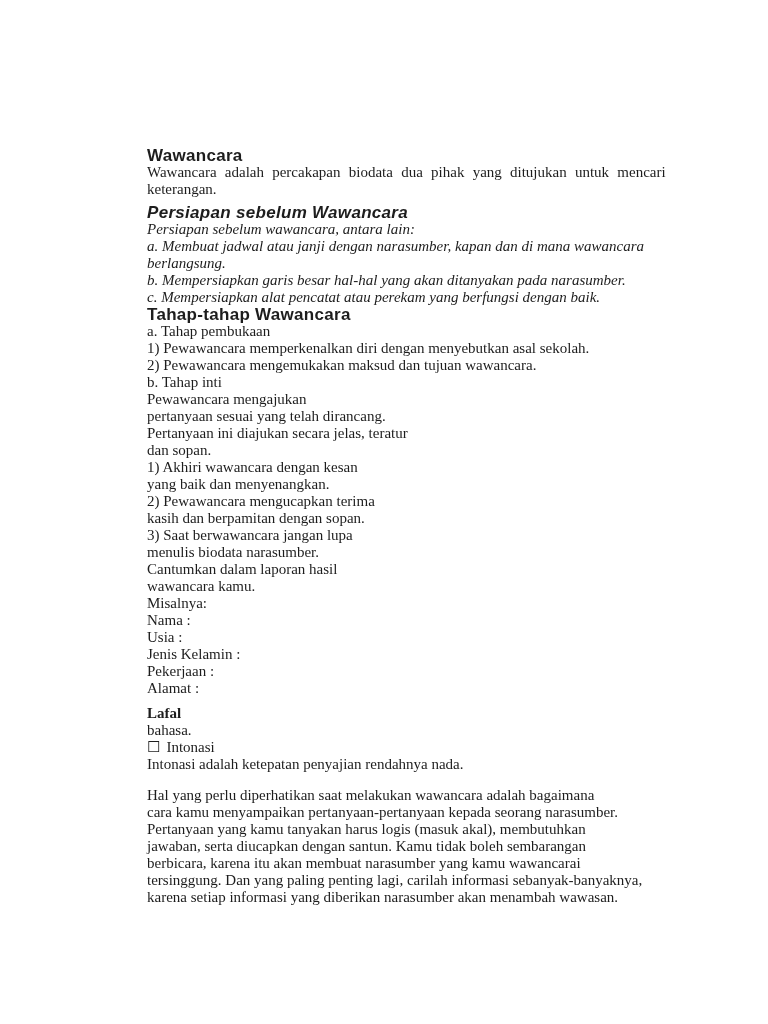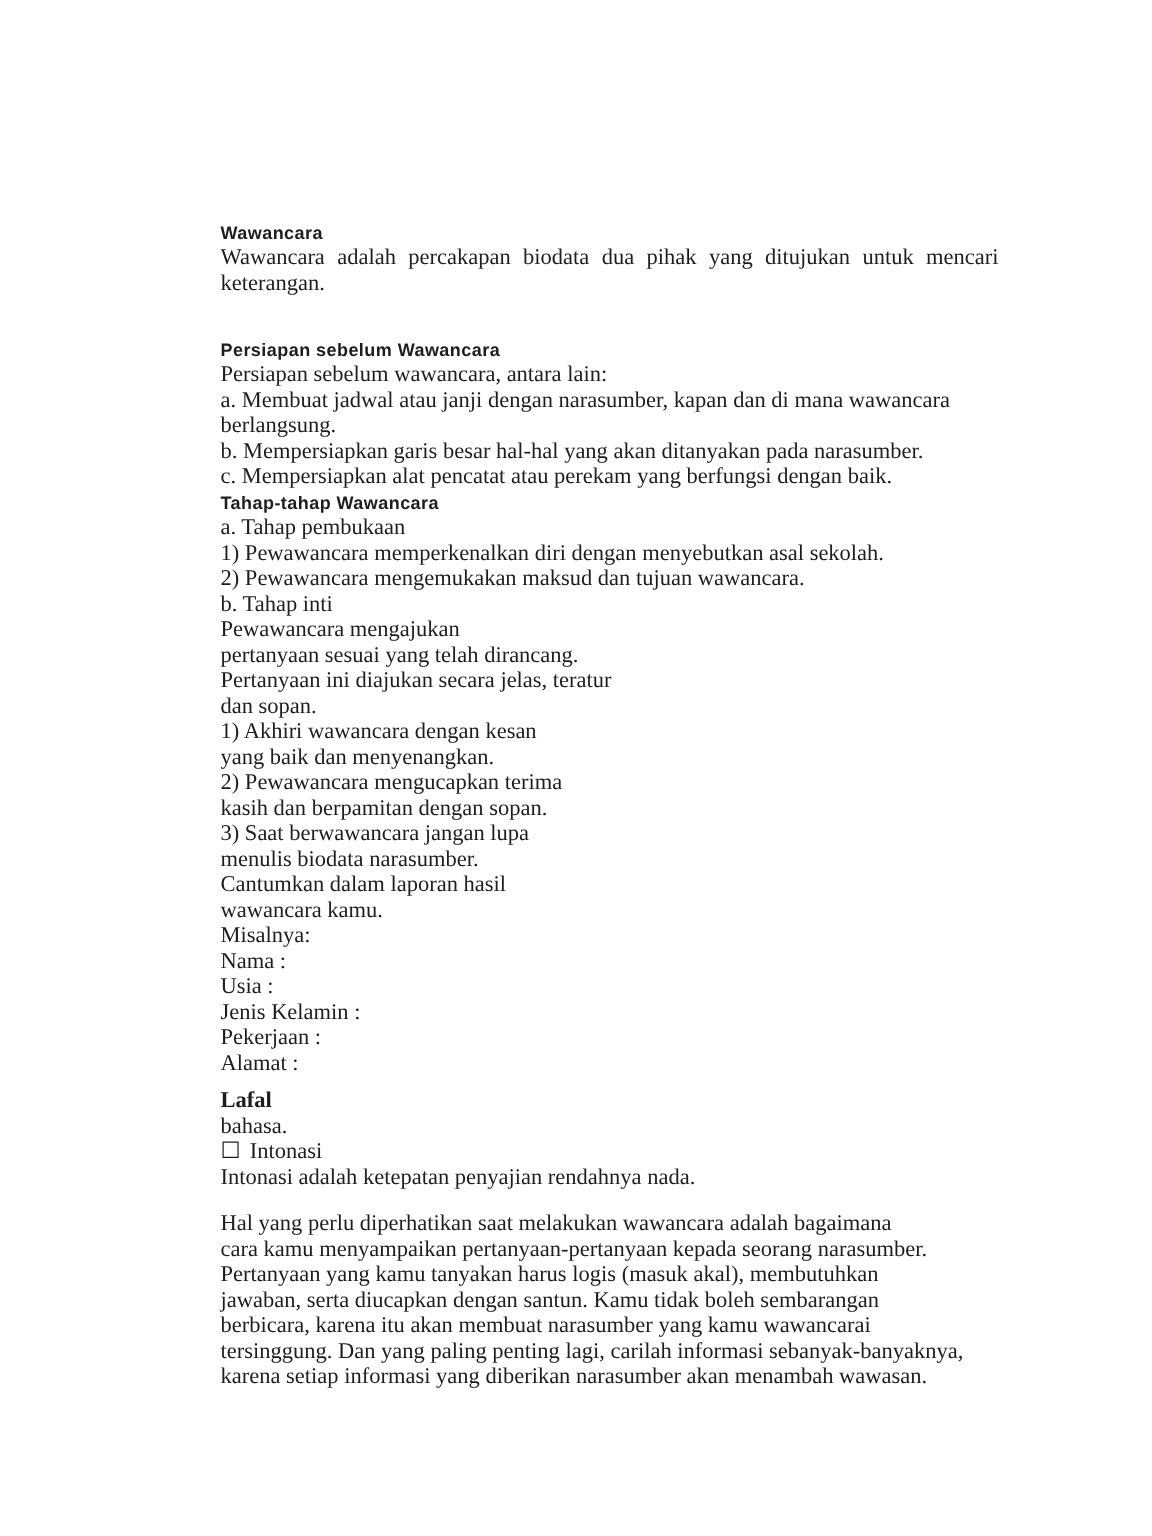--- a/index.html
+++ b/index.html
@@ -11,34 +11,34 @@
     overflow: hidden;
     position: relative;
   }
   .page { position: absolute; inset: 0; background: #ffffff; }
   .content {
     position: absolute;
     left: 147px; top: 147px;
     width: 513px;
   }
   .sec { margin: 0; padding: 0; }
-  .gap16 { margin-top: 27px; }
+  .gap16 { margin-top: 6px; font-style: italic; }
   .gap8  { margin-top: 8px; }
   .gap14 { margin-top: 14px; }
   .line {
     height: 17px;
     line-height: 17px;
     font-size: 15px;
     white-space: pre;
   }
   .stretch { word-spacing: 4.5px; }
   .h-sans {
     font-family: "Liberation Sans", sans-serif;
     font-weight: 700;
-    font-size: 12px;
+    font-size: 17px;
     letter-spacing: 0.3px;
   }
   .h-serif { font-weight: 700; }
   .i { }
   .b { font-weight: 400; }
   .checkbox {
     font-size: 15px;
     display: inline-block;
     margin-right: 6px;
   }

